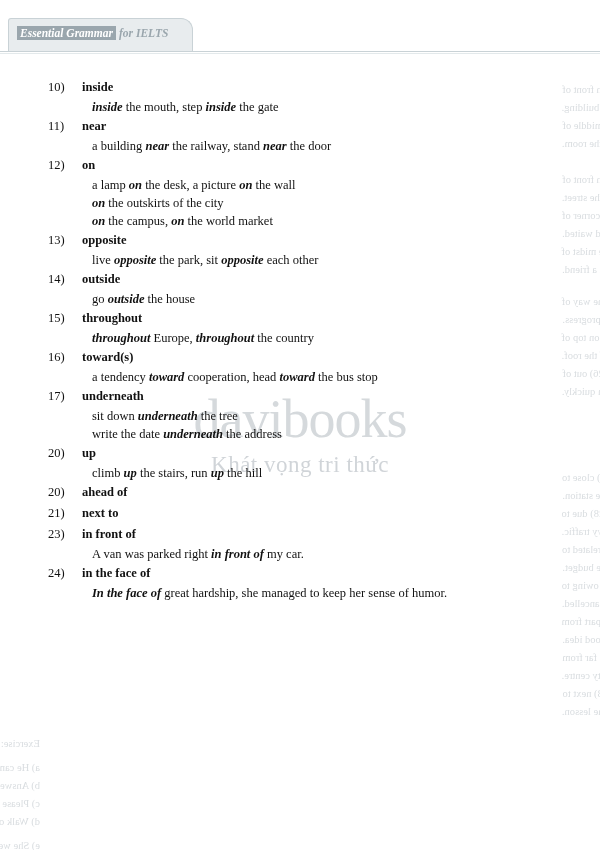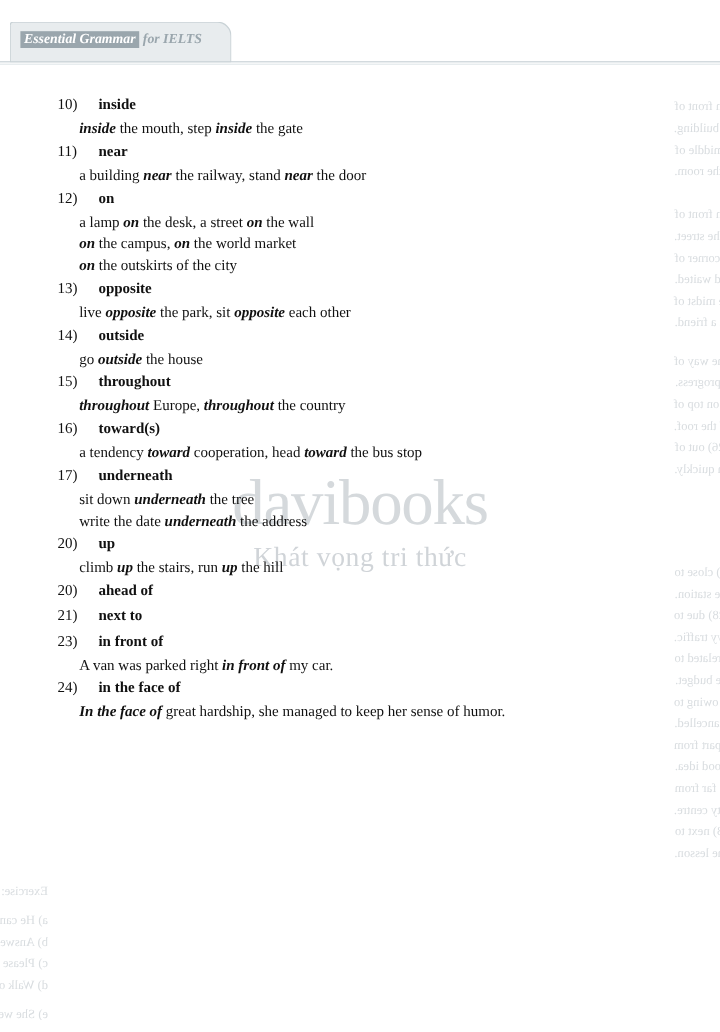--- a/index.html
+++ b/index.html
@@ -145,21 +145,21 @@
   }
   .term {
     position: absolute;
     left: 34px;
     top: 0;
     font-size: 12.5px;
     font-weight: bold;
     color: #111;
   }
   .example {
-    margin-left: 18px;
+    margin-left: 44px;
     font-size: 12.5px;
     color: #111;
     line-height: 18px;
     white-space: nowrap;
   }
   .example i {
     font-style: italic;
     font-weight: bold;
   }
 </style>
@@ -233,23 +233,23 @@
           <span class="num">11)</span>
           <span class="term">near</span>
         </div>
         <div class="example"><span>a building </span><i>near</i><span> the railway, stand </span><i>near</i><span> the door</span></div>
       </div>
       <div class="entry">
         <div class="entry-head">
           <span class="num">12)</span>
           <span class="term">on</span>
         </div>
-        <div class="example"><span>a lamp </span><i>on</i><span> the desk, a street </span><i>on</i><span> the wall</span></div>
+        <div class="example"><span>a lamp </span><i>on</i><span> the desk, a picture </span><i>on</i><span> the wall</span></div>
+        <div class="example"><i>on</i><span> the outskirts of the city</span></div>
         <div class="example"><i>on</i><span> the campus, </span><i>on</i><span> the world market</span></div>
-        <div class="example"><i>on</i><span> the outskirts of the city</span></div>
       </div>
       <div class="entry">
         <div class="entry-head">
           <span class="num">13)</span>
           <span class="term">opposite</span>
         </div>
         <div class="example"><span>live </span><i>opposite</i><span> the park, sit </span><i>opposite</i><span> each other</span></div>
       </div>
       <div class="entry">
         <div class="entry-head">

